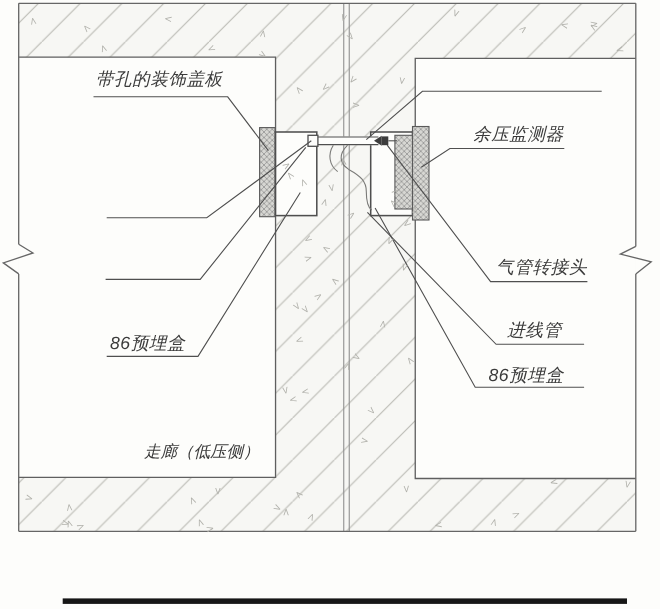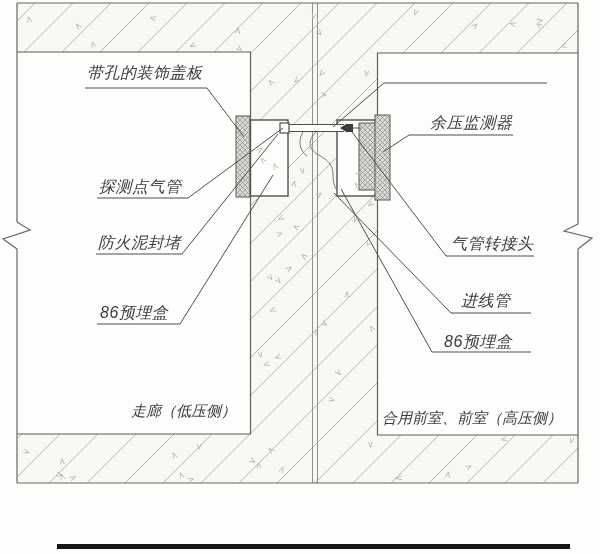--- a/index.html
+++ b/index.html
@@ -156,24 +156,21 @@
       <span class="tmark" style="left: 559.719px; top: 41.7196px; transform: rotate(342deg);">&lt;</span>
       <span class="tmark" style="left: 187.14px; top: 475.122px; transform: rotate(168deg);">&lt;</span>
       <span class="tmark" style="left: 311.147px; top: 328.121px; transform: rotate(111deg);">&lt;</span>
       <span class="tmark" style="left: 367.366px; top: 199.936px; transform: rotate(323deg);">&lt;</span>
       <span class="tmark" style="left: 352.062px; top: 214.692px; transform: rotate(293deg);">&lt;</span>
       <span class="tmark" style="left: 255.421px; top: 461.472px; transform: rotate(90deg);">&lt;</span>
       <span class="tmark" style="left: 411.822px; top: 8.38437px; transform: rotate(289deg);">&lt;</span>
     </div>
 
   <div class="lbl" style="left:87px;top:64px">带孔的装饰盖板</div>
-  <div class="lbl" style="left:99px;top:178px">探测点气管</div>
-  <div class="lbl" style="left:98px;top:234px">防火泥封堵</div>
   <div class="lbl" style="left:100px;top:304px">86预埋盒</div>
   <div class="lbl" style="left:430px;top:114px">余压监测器</div>
   <div class="lbl" style="left:451px;top:235px">气管转接头</div>
   <div class="lbl" style="left:461px;top:292px">进线管</div>
   <div class="lbl" style="left:444px;top:333px">86预埋盒</div>
   <div class="lbl small" style="left:131px;top:403px">走廊（低压侧）</div>
-  <div class="lbl small" style="left:382px;top:410px">合用前室、前室（高压侧）</div>
 
   <div class="title-bar"></div>
 </div>
 
 </body></html>

